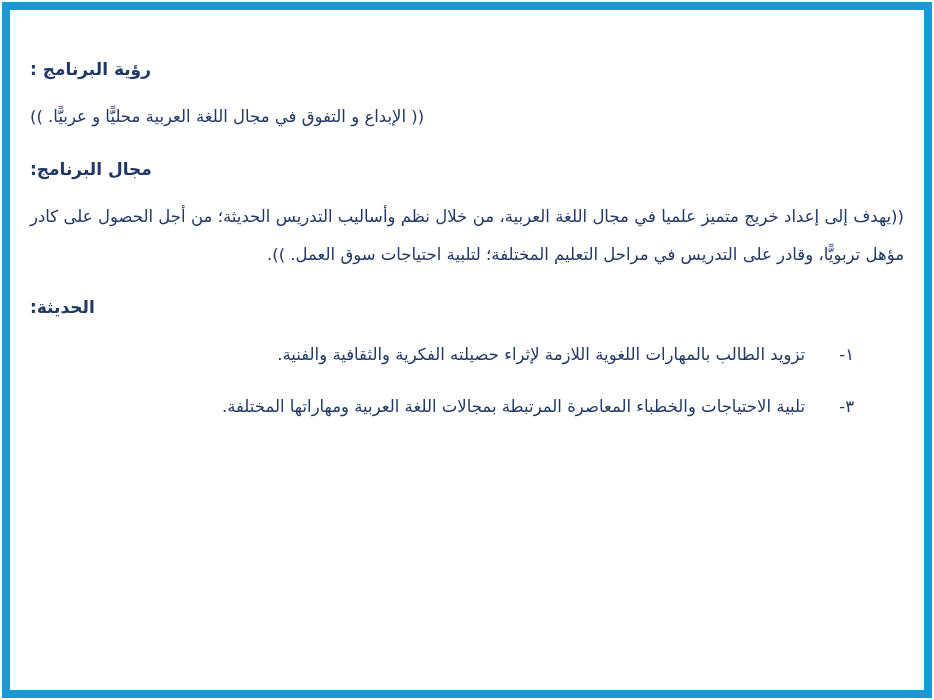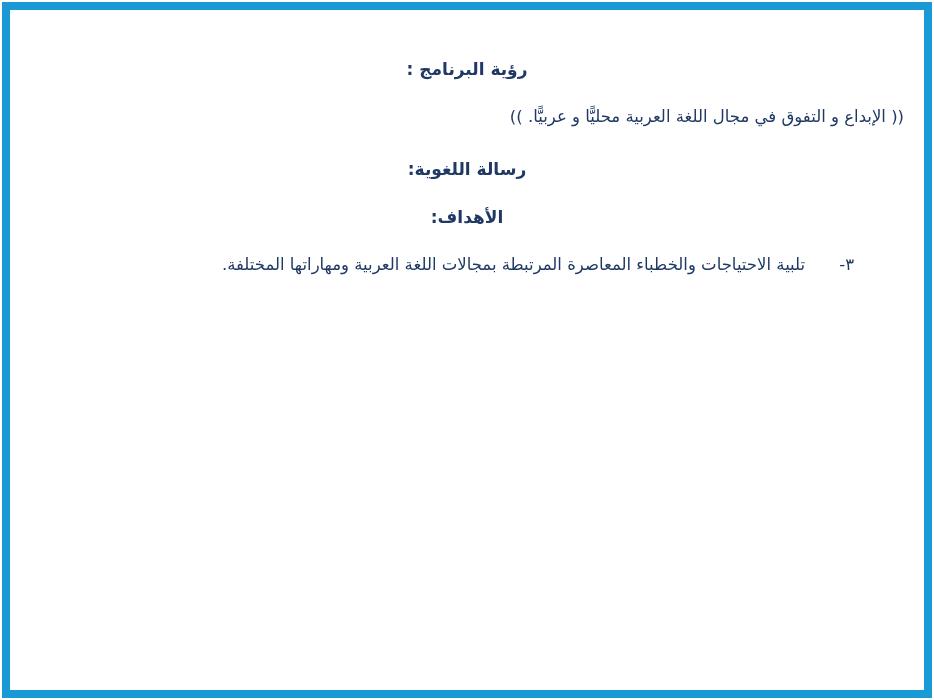--- a/index.html
+++ b/index.html
@@ -22,26 +22,26 @@
     direction: rtl;
     padding: 40px 20px 0 20px;
     color: var(--text-color, #1F3864);
     font-size: 16.5px;
   }
   h2.sec-heading {
     margin: 0 0 10px 0;
     font-size: 17px;
     font-weight: bold;
     line-height: 38px;
-    text-align: center;
+    text-align: left;
   }
   p.vision-line {
     margin: 0 0 14px 0;
     line-height: 38px;
-    text-align: right;
+    text-align: left;
   }
   p.para {
     margin: 0 0 14px 0;
     line-height: 38px;
     text-align: justify;
     text-align-last: right;
   }
   .objectives {
     margin-top: 2px;
   }
@@ -69,26 +69,28 @@
 </style>
 </head>
 <body>
 
 <div class="page">
   <div class="content">
 
     <h2 class="sec-heading">رؤية البرنامج :</h2>
     <p class="vision-line">(( الإبداع و التفوق في مجال اللغة العربية محليًّا و عربيًّا. ))</p>
 
-    <h2 class="sec-heading">رسالة اللغوية:</h2>
+    <h2 class="sec-heading">مجال البرنامج:</h2>
+    <p class="para">((يهدف إلى إعداد خريج متميز علميا في مجال اللغة العربية، من خلال نظم وأساليب التدريس الحديثة؛ من أجل الحصول على كادر مؤهل تربويًّا، وقادر على التدريس في مراحل التعليم المختلفة؛ لتلبية احتياجات سوق العمل. )).</p>
 
-    <h2 class="sec-heading">الأهداف:</h2>
+    <h2 class="sec-heading">الحديثة:</h2>
 
     <div class="objectives">
 
+      <p class="objective deep-indent"><span class="num">١-</span><span class="gap"></span><span class="obj-text">تزويد الطالب بالمهارات اللغوية اللازمة لإثراء حصيلته الفكرية والثقافية والفنية.</span></p>
 
 
       <p class="objective deep-indent"><span class="num">٣-</span><span class="gap"></span><span class="obj-text">تلبية الاحتياجات والخطباء المعاصرة المرتبطة بمجالات اللغة العربية ومهاراتها المختلفة.</span></p>
 
 
 
     </div>
   </div>
 </div>
 

